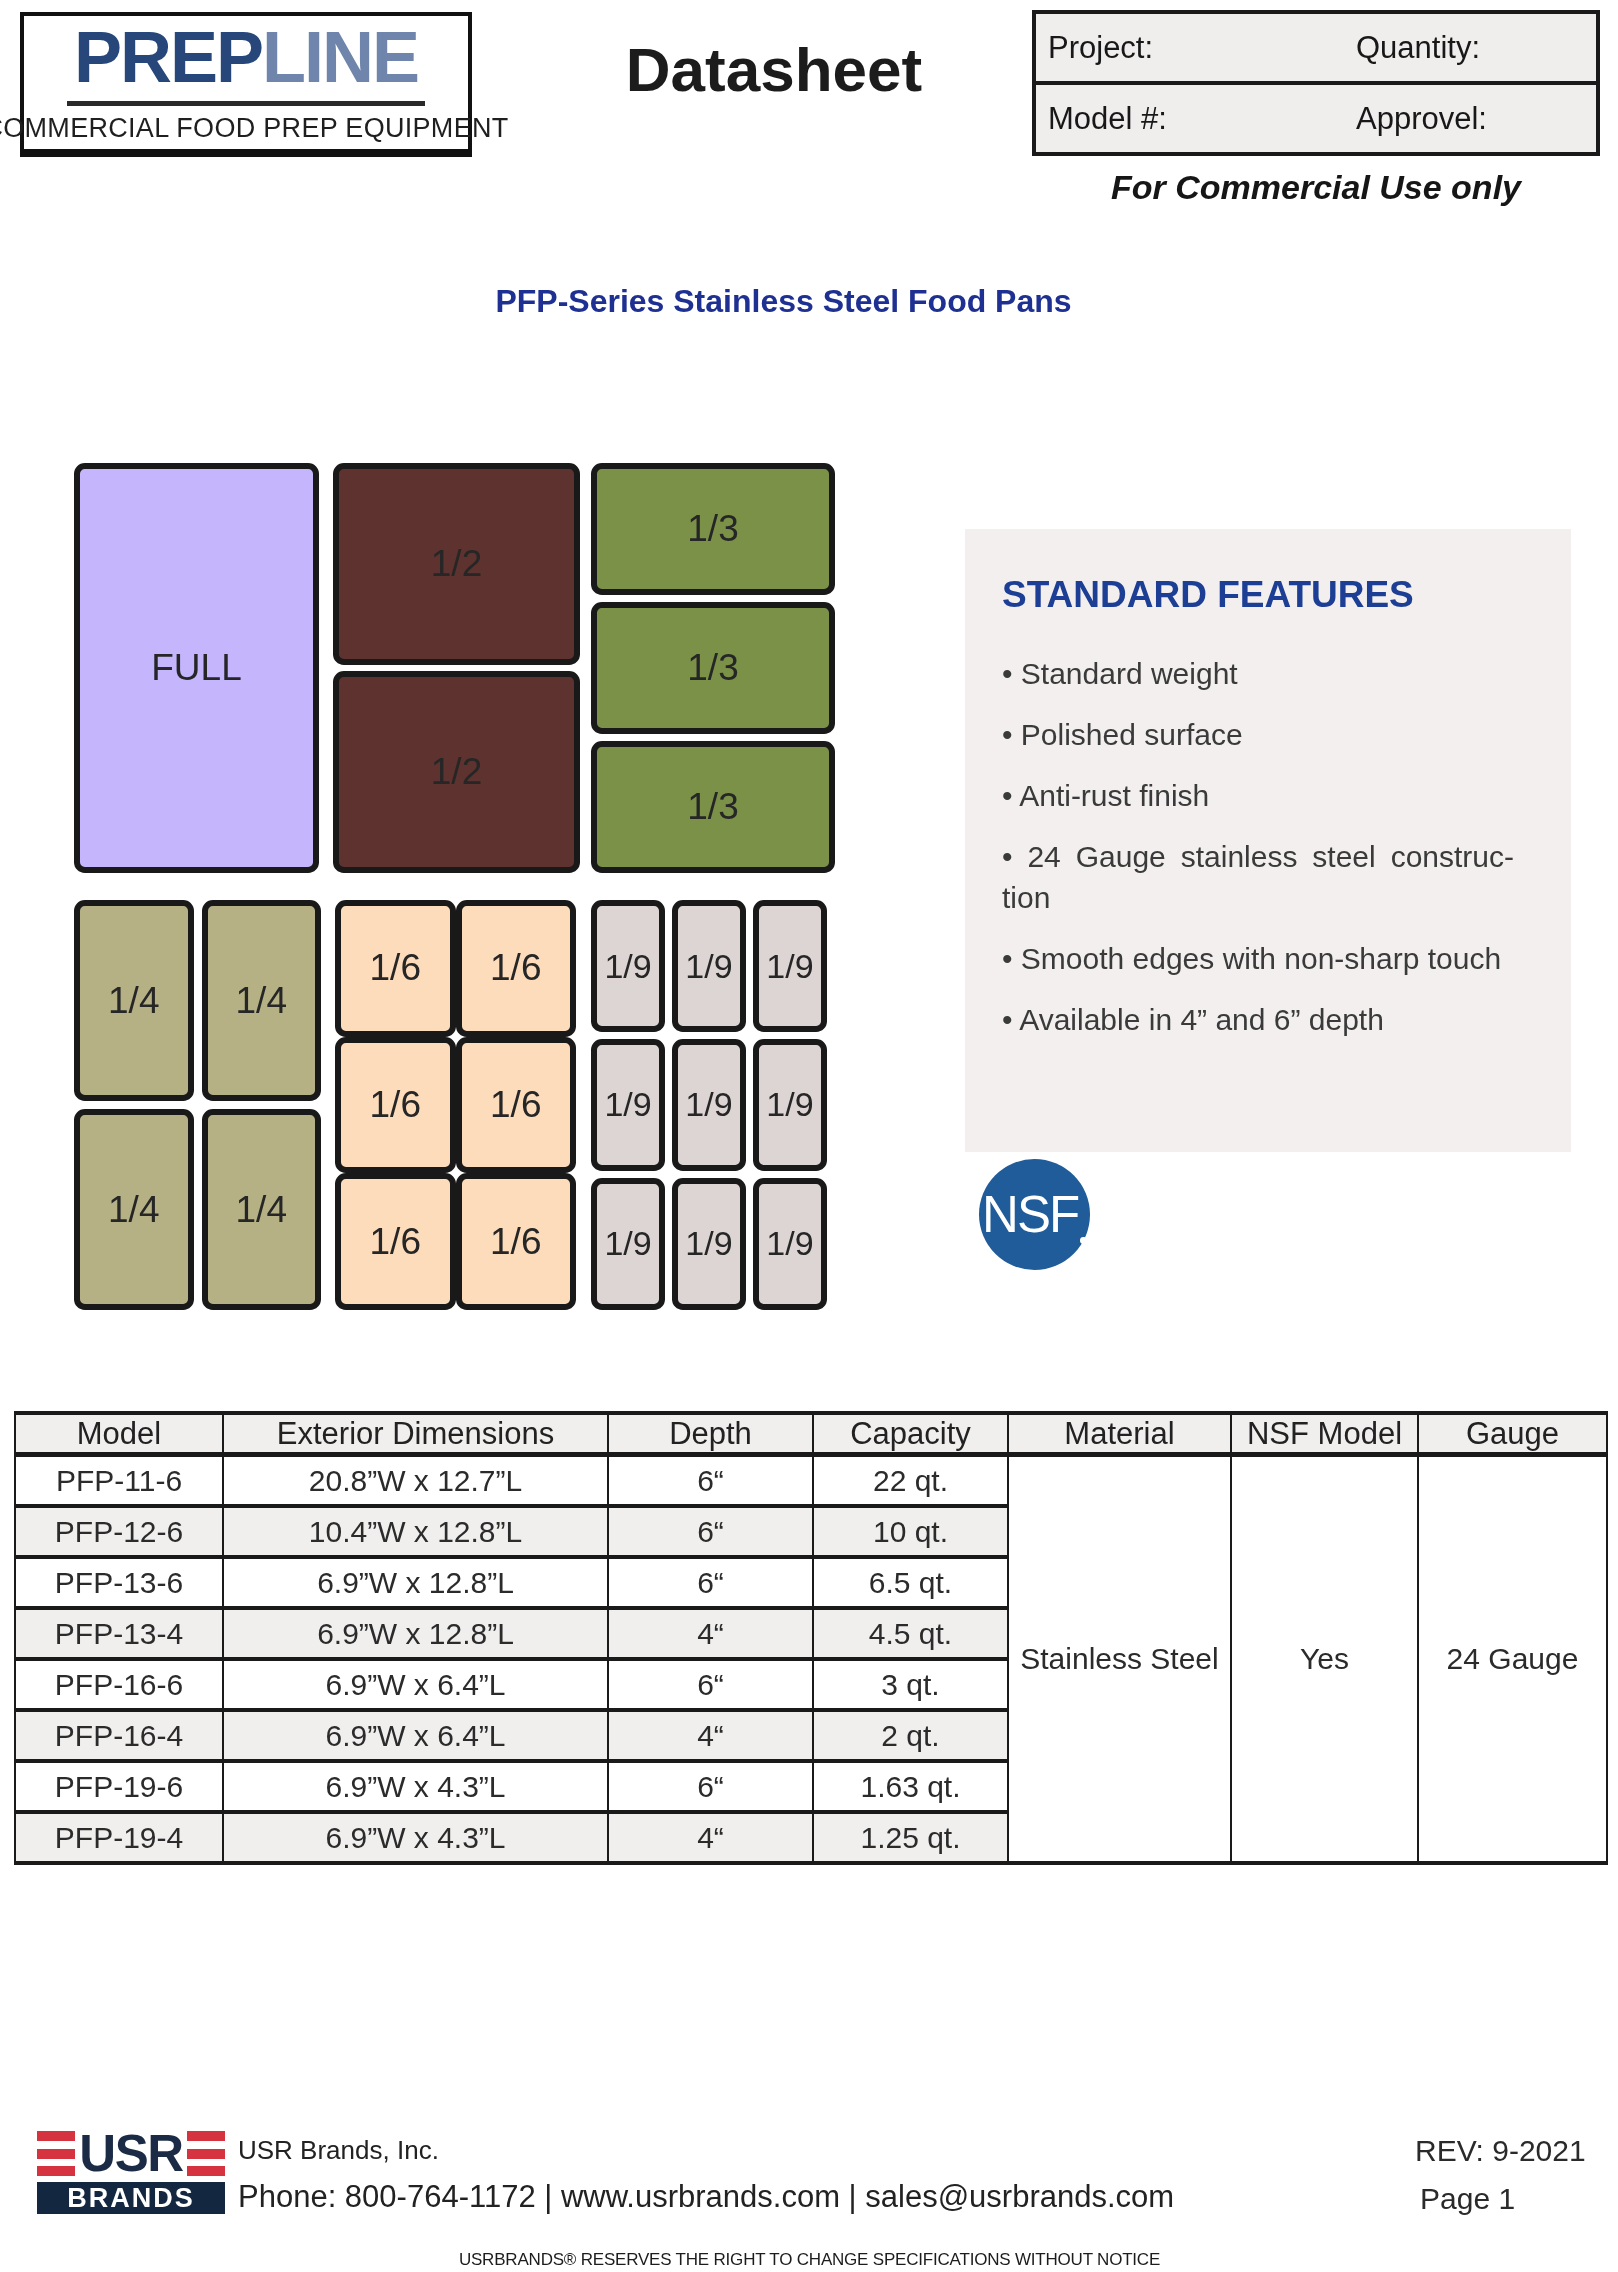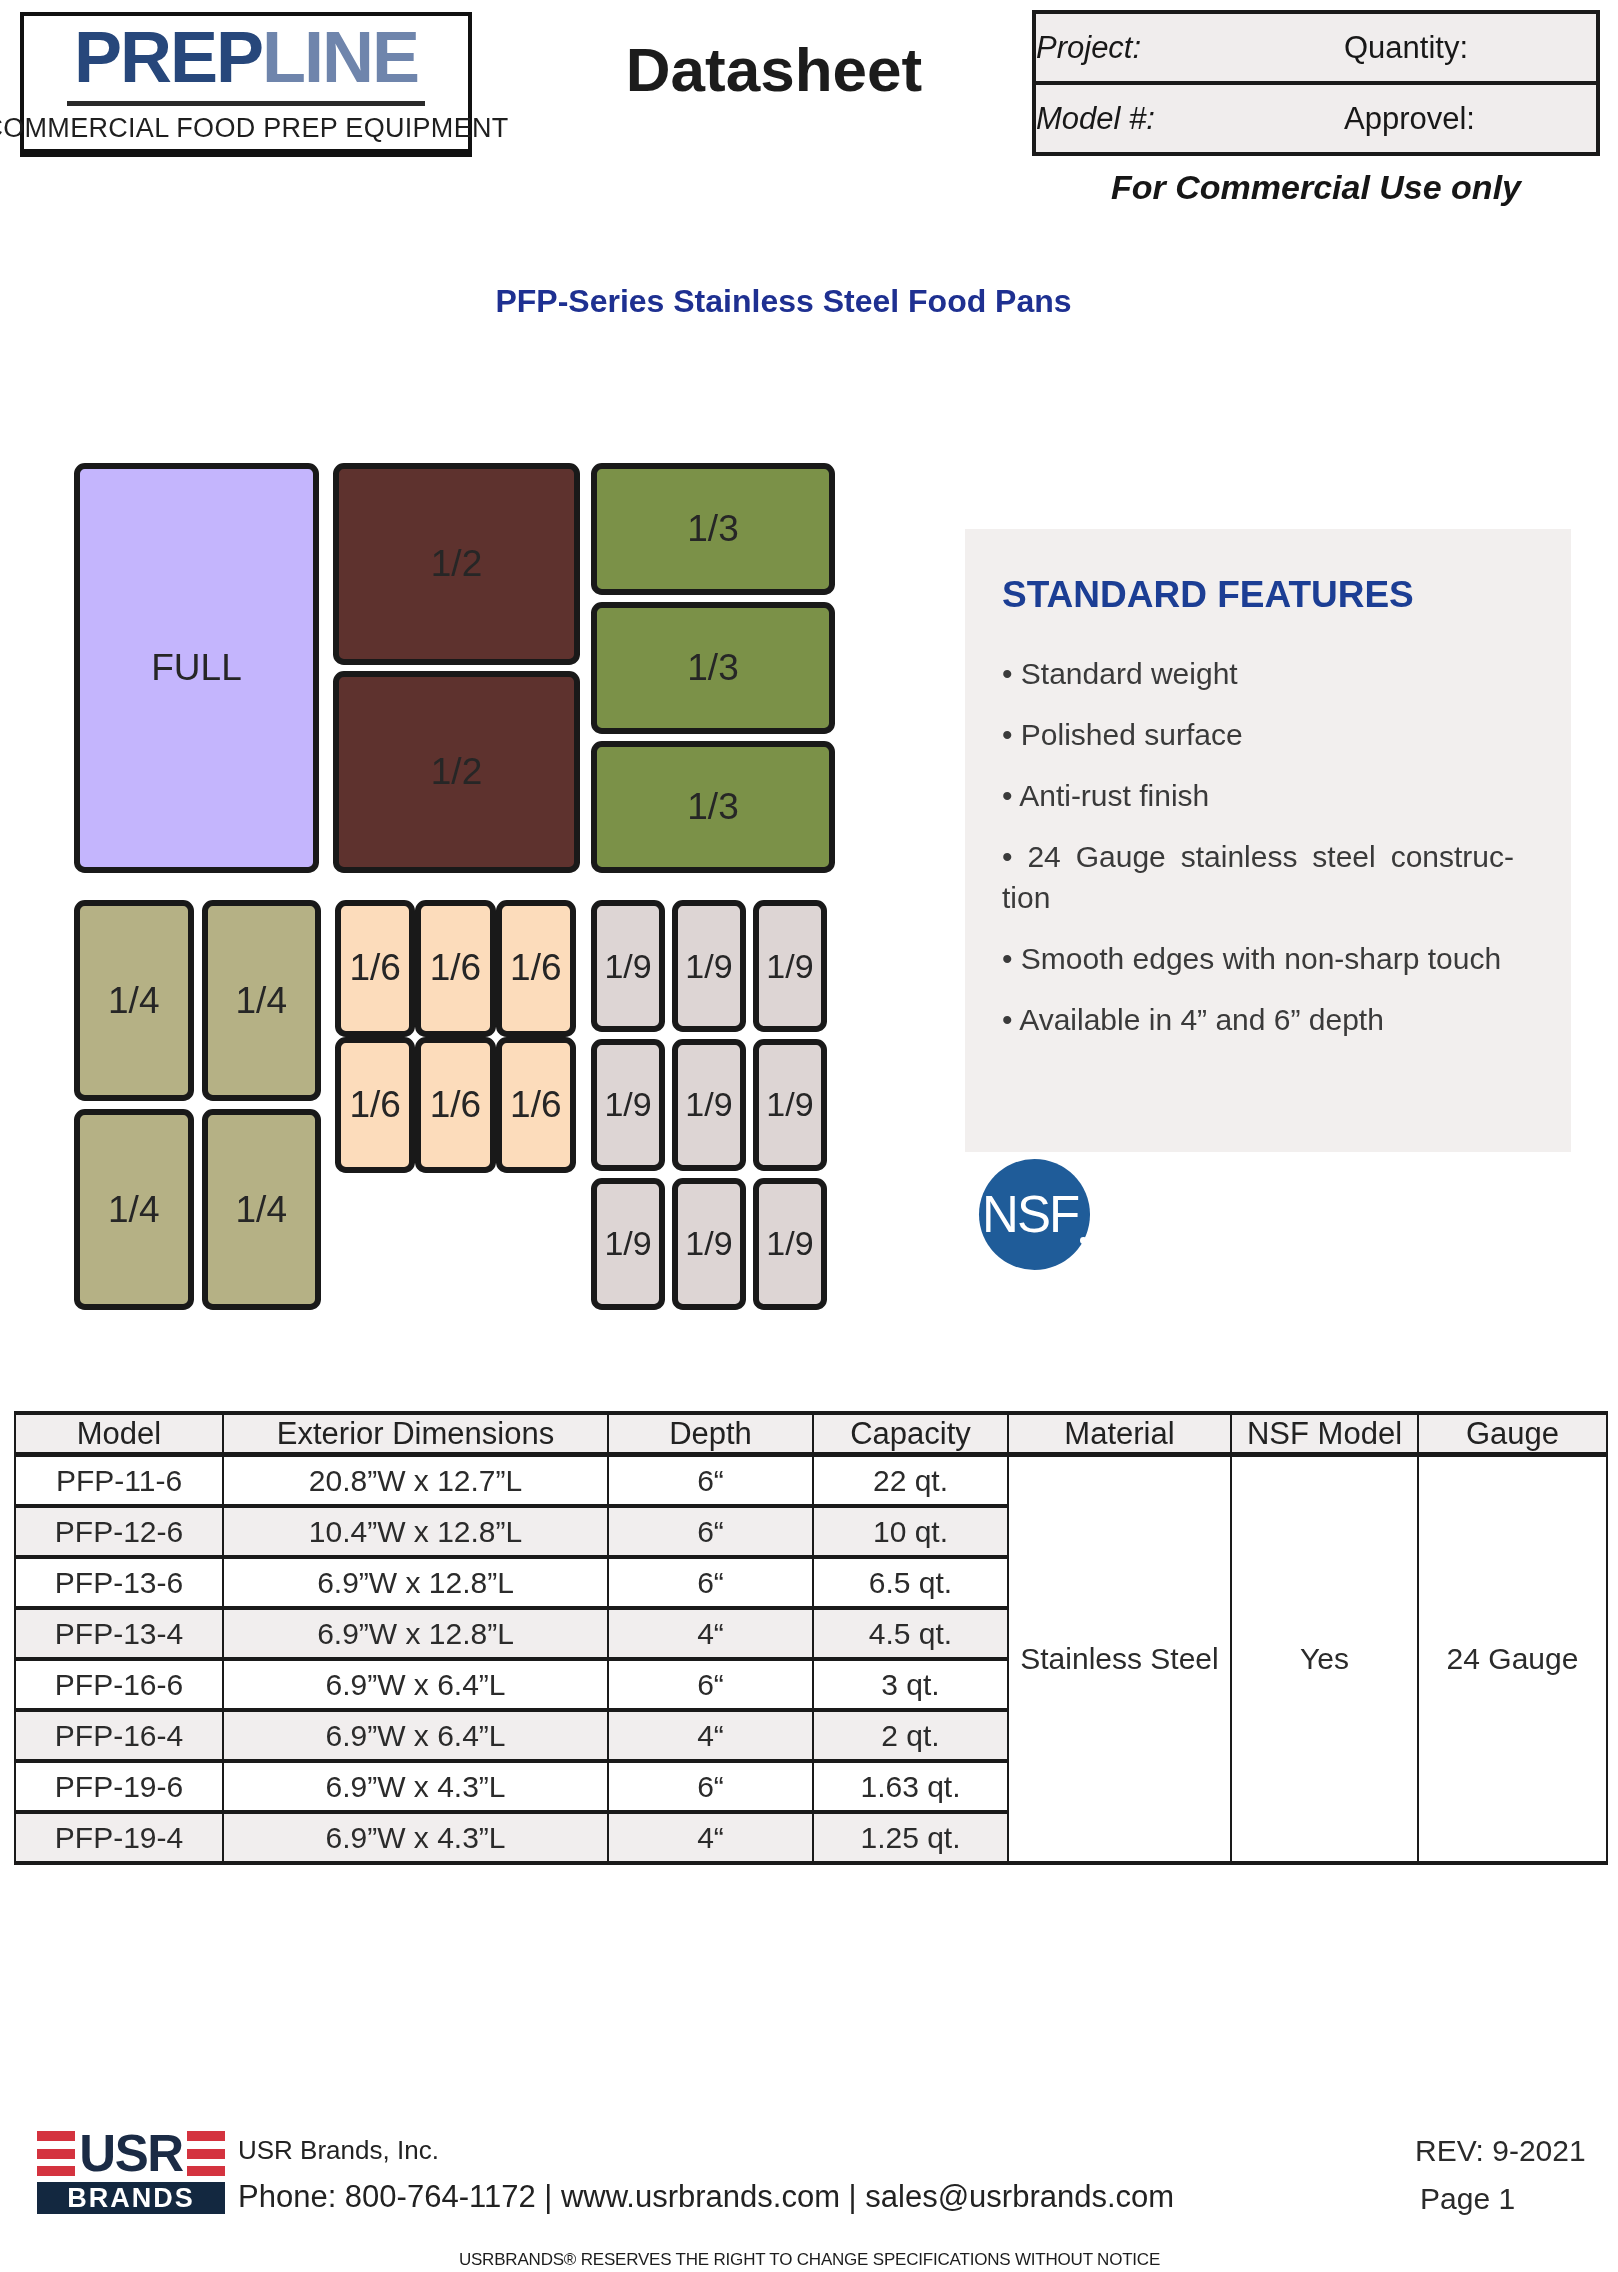--- a/index.html
+++ b/index.html
@@ -27,21 +27,21 @@
     font-size:62px; font-weight:800; color:#1c1c1c;
   }
 
   .form-box {
     position:absolute; left:1032px; top:10px; width:568px; height:146px;
     box-sizing:border-box; border:4px solid #1a1a1a; background:#f0eded;
     display:flex; flex-direction:column;
   }
   .form-row { flex:1; display:flex; align-items:center; font-size:31px; color:#181818; }
   .form-row + .form-row { border-top:4px solid #1a1a1a; }
-  .form-cell-l { width:308px;font-style:italic; }
+  .form-cell-l { margin-left:12px; width:308px; }
   .commercial-note {
     position:absolute; left:1032px; top:168px; width:568px; text-align:center;
     font-style:italic; font-weight:700; font-size:34px; color:#161616;
   }
 
   
   .page-title {
     position:absolute; left:0; top:283px; width:1567px; text-align:center;
     font-size:32px; font-weight:700;
   }
@@ -50,21 +50,21 @@
   .pan-group { position:absolute; display:grid; }
   .pan {
     border:6.8px solid #191919; border-radius:10.8px; box-sizing:border-box;
     display:flex; align-items:center; justify-content:center;
     font-size:37px; color:#262626;
   }
   #g-full    { left:74px; top:463px;  width:245px; height:410px; grid-template-rows:1fr; }
   #g-half    { left:333px; top:463px;  width:247px; height:410px; grid-template-rows:1fr 1fr; row-gap:6.8px; }
   #g-third   { left:591px; top:463px;  width:244px; height:410px; grid-template-rows:repeat(3,1fr); row-gap:6.8px; }
   #g-quarter { left:74px; top:900px; width:247px; height:410px; grid-template-rows:1fr 1fr; grid-template-columns:1fr 1fr; gap:8px; }
-  #g-sixth   { left:335px; top:900px; width:241px; height:410px; grid-template-rows:repeat(3,1fr); grid-template-columns:1fr 1fr 1fr; gap:0; }
+  #g-sixth   { left:335px; top:900px; width:241px; height:410px; grid-template-rows:repeat(3,1fr); grid-template-columns:1fr 1fr; gap:0; }
   #g-ninth   { left:591px; top:900px; width:236px; height:410px; grid-template-rows:repeat(3,1fr); grid-template-columns:repeat(3,1fr); gap:6.8px; }
   #g-ninth .pan { font-size:34px; }
 
   
   .features {
     position:absolute; left:965px; top:529px; width:606px; height:623px;
     box-sizing:border-box; background:#f2efee; padding:45px 57px 0 37px;
   }
   .features-title { margin:0 0 37px 0; font-size:37px; font-weight:700; }
   .feature-item { font-size:30px; color:#3a3a3a; line-height:1.38; margin-bottom:19.6px; }

